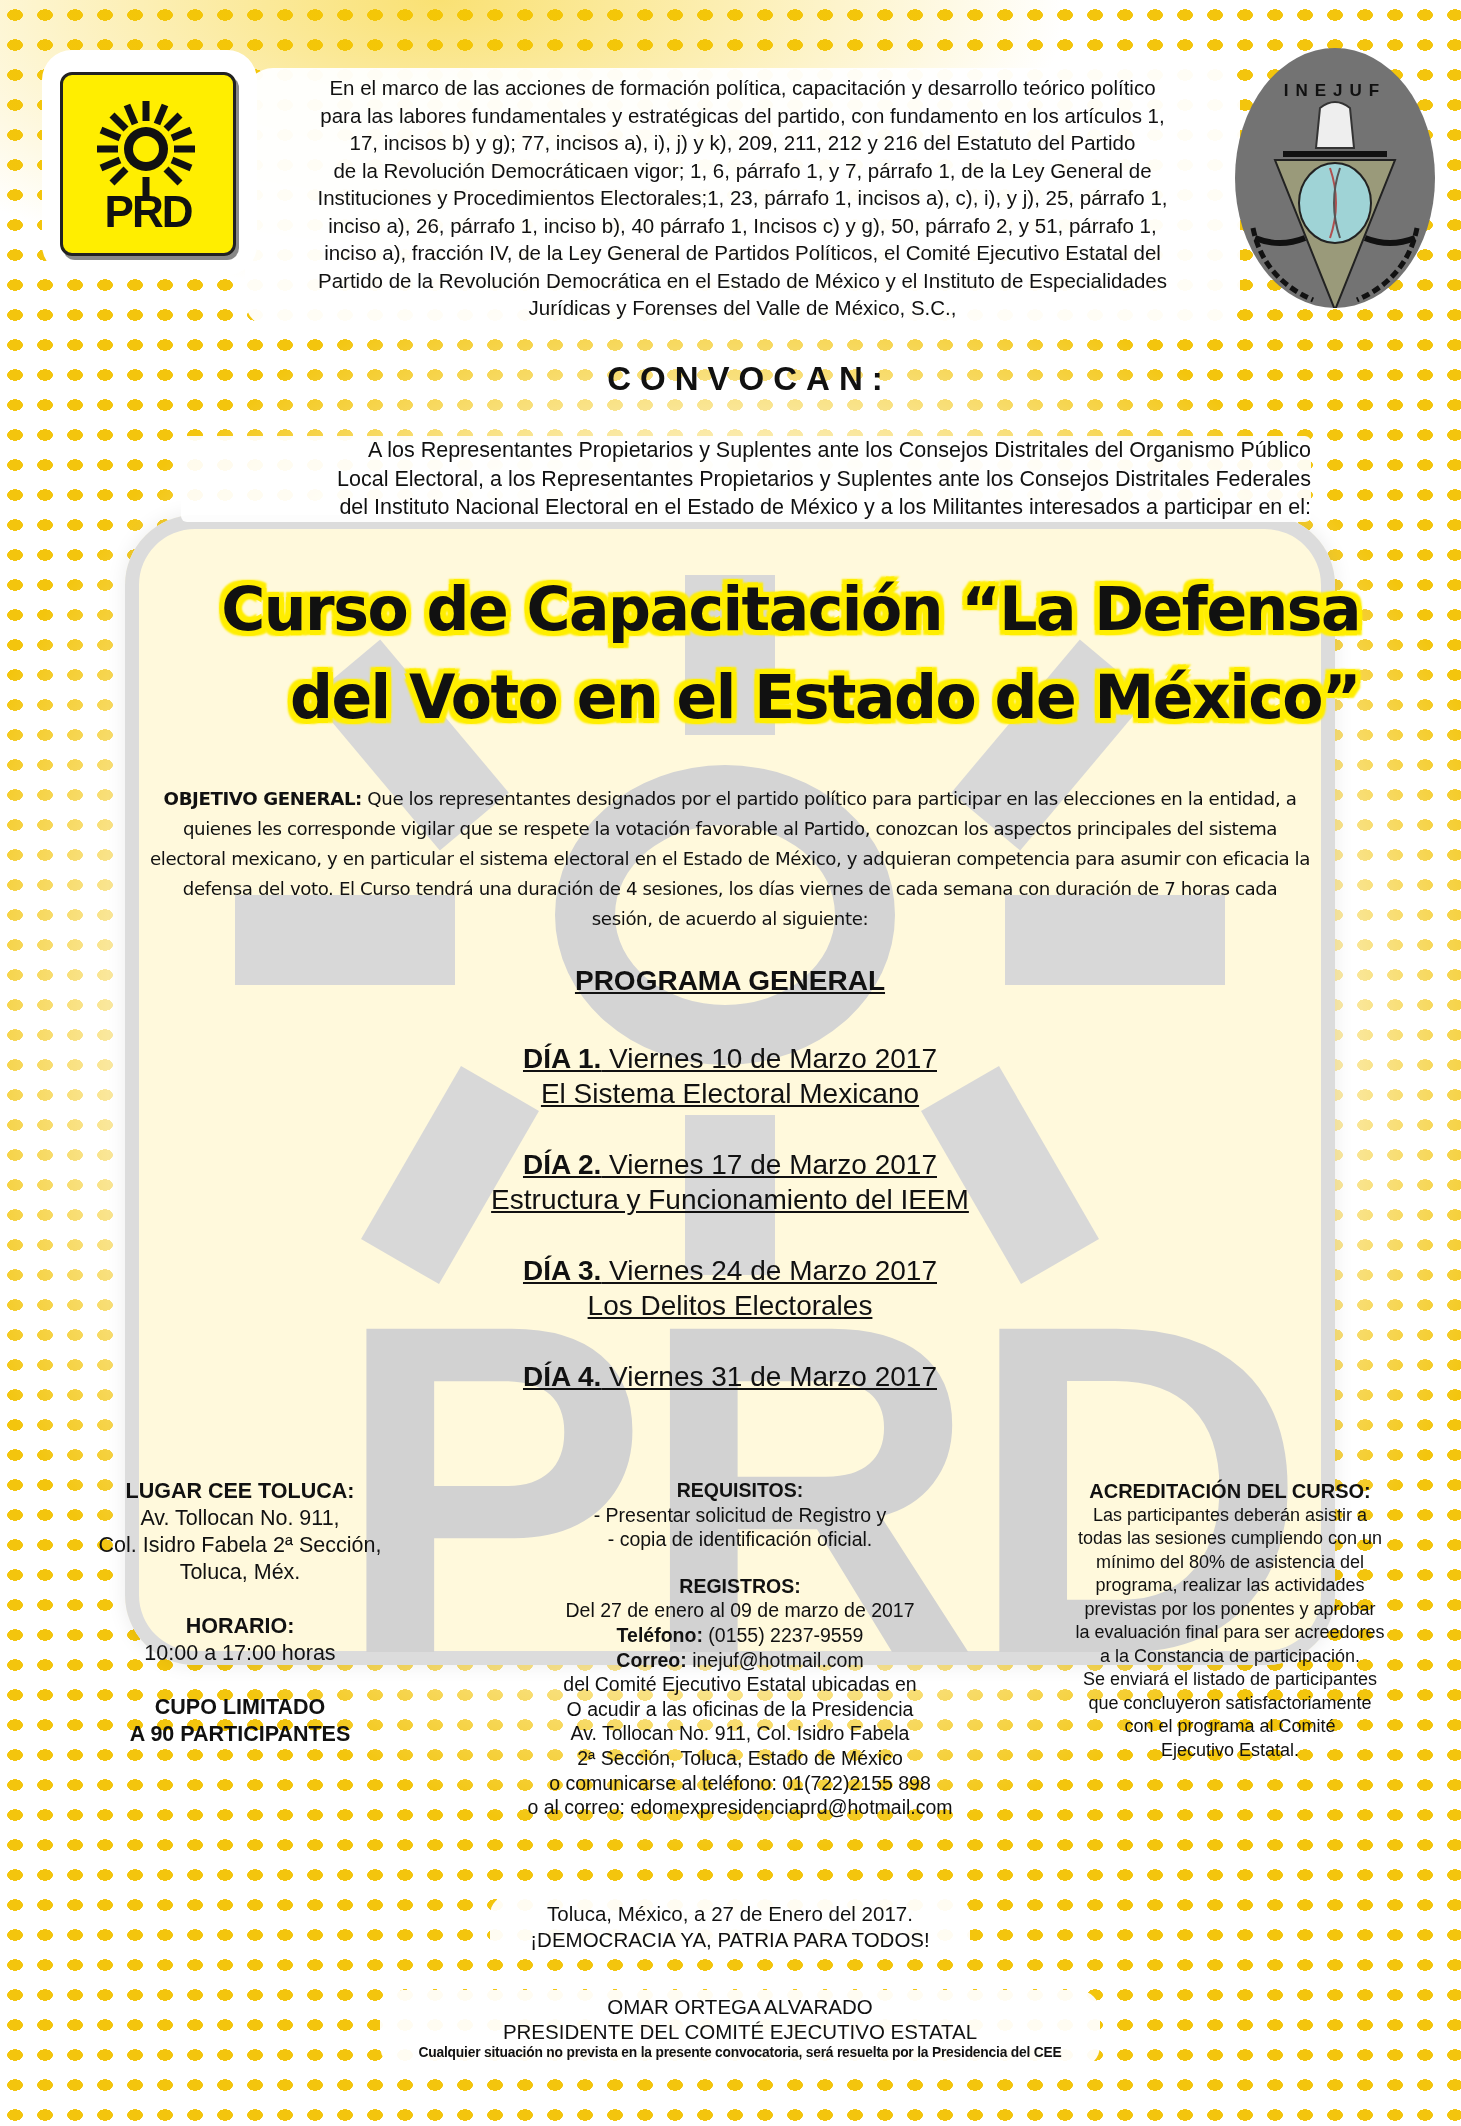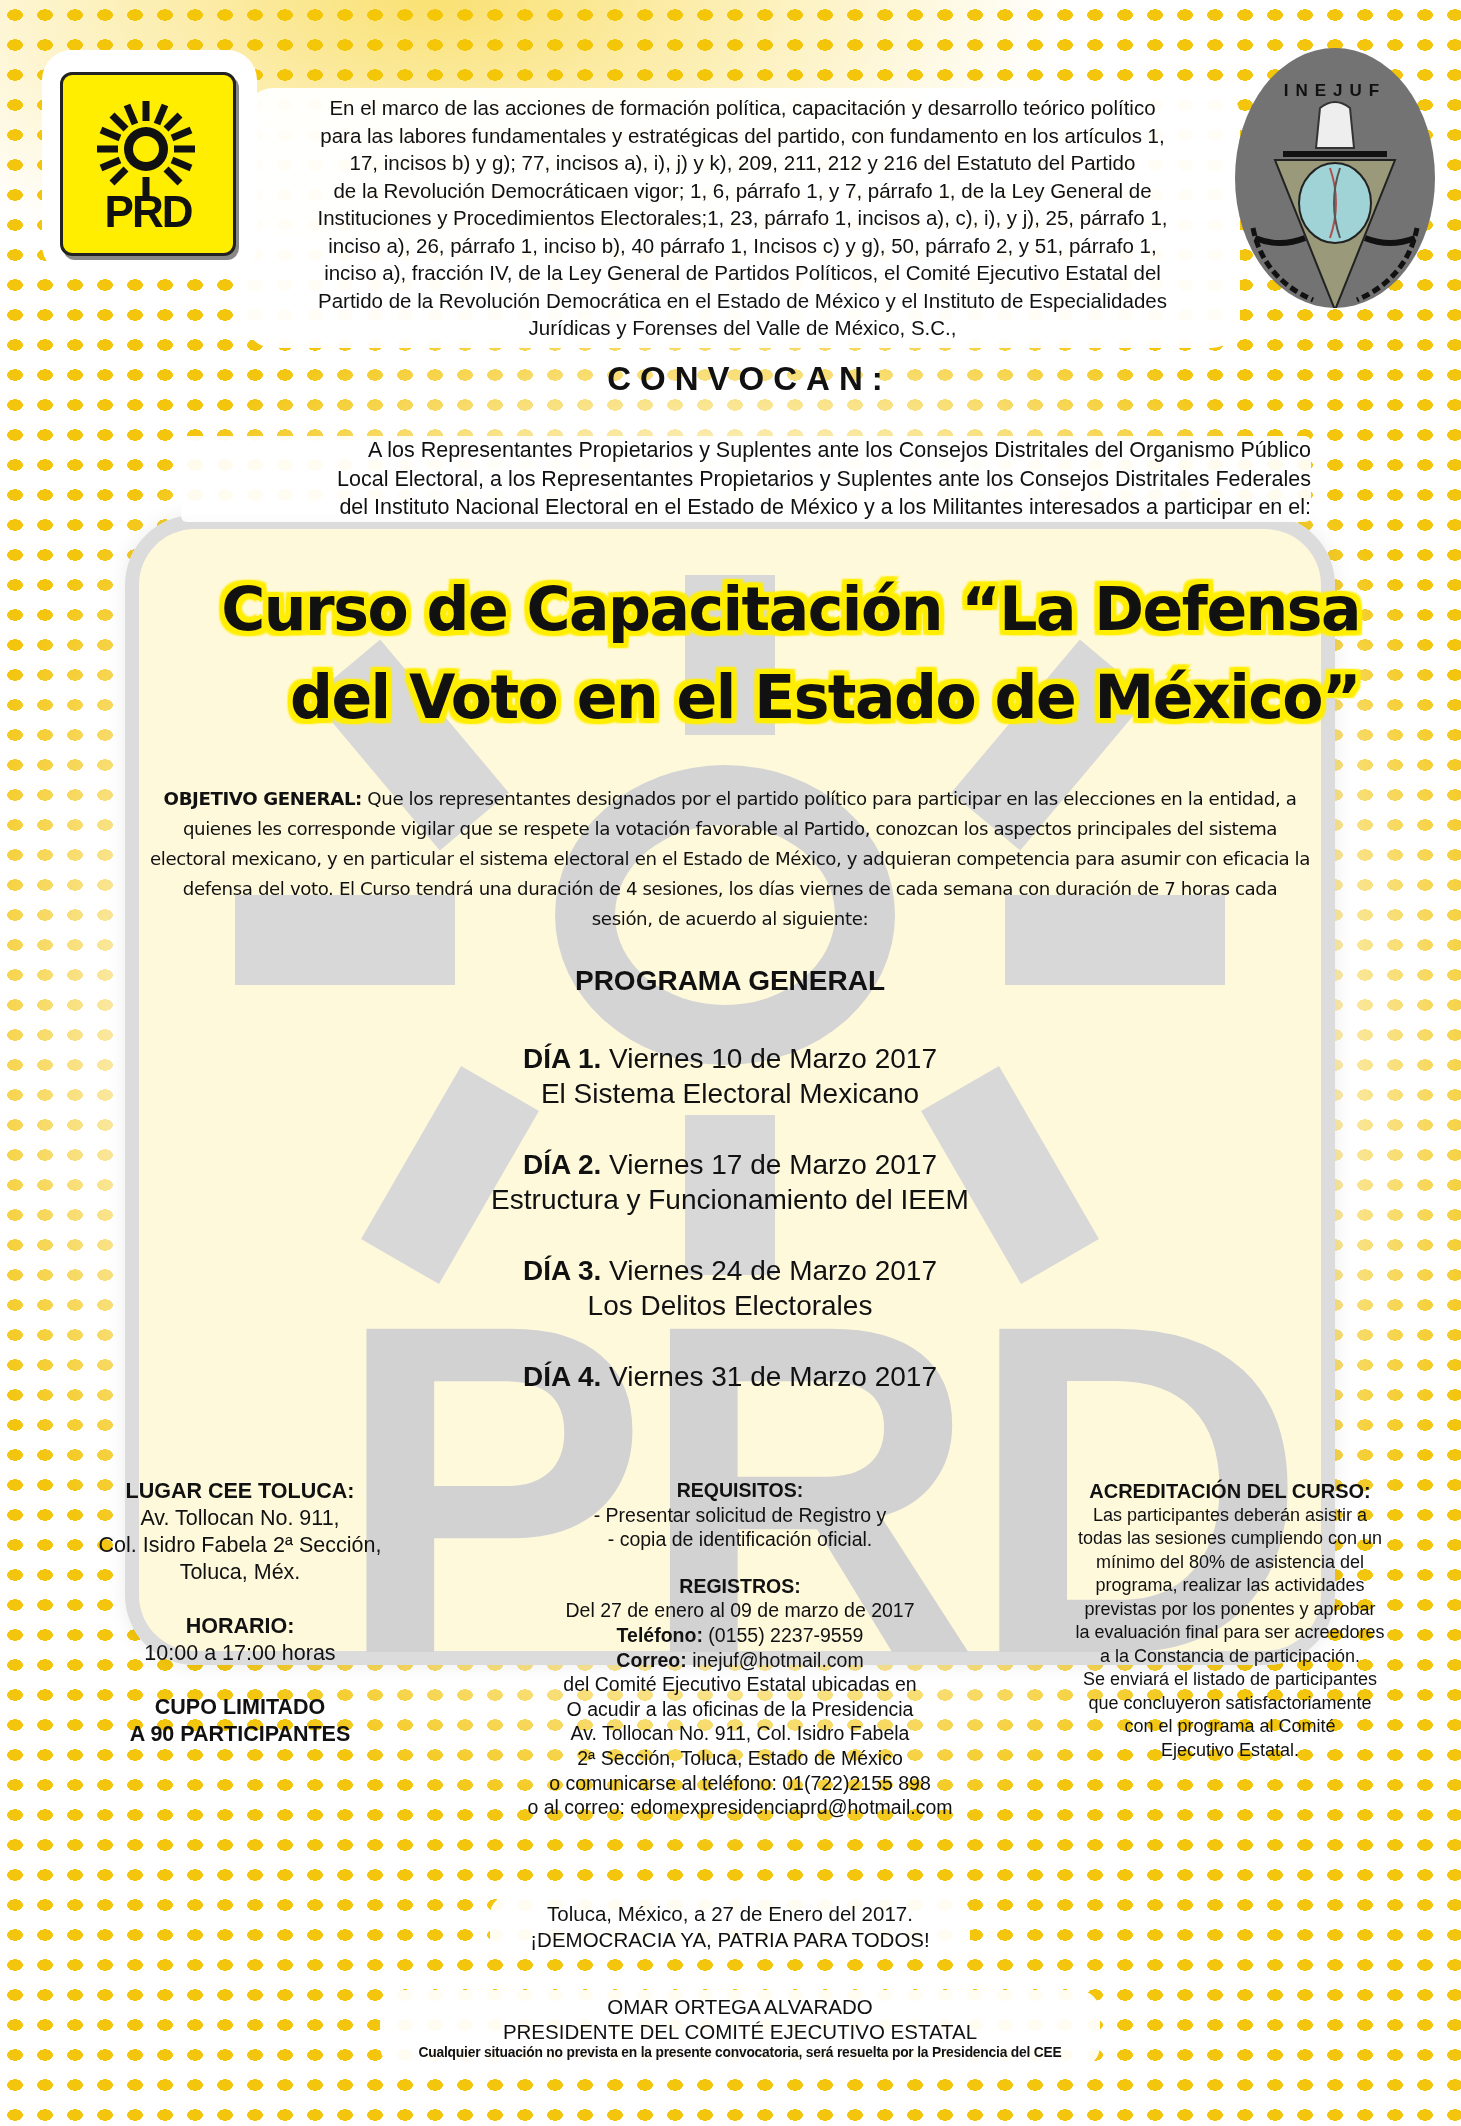--- a/index.html
+++ b/index.html
@@ -28,21 +28,21 @@
     position:absolute; left:125px; top:515px; width:1210px; height:1150px;
     border-radius:70px; background:#fff9dc;
     box-shadow: inset 0 0 0 14px #dcdcdc, 0 0 20px rgba(0,0,0,0.08);
     overflow:hidden;
   }
   .watermark { position:absolute; inset:0; }
   .wm-ray { position:absolute; background:#d8d8d8; }
   .wm-ring { position:absolute; left:430px; top:250px; width:340px; height:300px; border-radius:50%; border:60px solid #d4d4d4; box-sizing:border-box; }
   .wm-text { position:absolute; left:210px; top:740px; font-family:"Liberation Sans", sans-serif; font-weight:bold; font-size:470px; line-height:1; color:#d2d2d2; letter-spacing:-10px; }
 
-  .rounded-white { background:rgba(255,255,255,0.96); border-radius:28px;margin-top:20px; }
+  .rounded-white { background:rgba(255,255,255,0.96); border-radius:28px; }
 
   .header-logo-box {
     position:absolute; left:42px; top:50px; width:215px; height:225px;
     background:#fff; border-radius:30px;
   }
   .prd-logo {
     position:absolute; left:18px; top:22px; width:170px; height:178px;
     background:#ffee00; border:3px solid #222; border-radius:12px;
     box-shadow: 3px 4px 0 #888;
   }
@@ -74,21 +74,21 @@
       3px 3px 0 #ffee00, -3px -3px 0 #ffee00, 3px -3px 0 #ffee00, -3px 3px 0 #ffee00,
       5px 0 0 #ffee00, -5px 0 0 #ffee00, 0 5px 0 #ffee00, 0 -5px 0 #ffee00,
       5px 5px 2px #ffee00, -5px -5px 2px #ffee00, 5px -5px 2px #ffee00, -5px 5px 2px #ffee00;
   }
   .objective {
     position:absolute; left:150px; top:784px; width:1160px; text-align:center;
     font-family:"DejaVu Sans", sans-serif; font-size:18.2px; line-height:30px; letter-spacing:-0.4px;
   }
   .objective b { font-weight:bold; }
   .program {
-    position:absolute; left:330px; top:965px; width:800px; text-align:center;
+    position:absolute; left:330px; top:965px; width:800px; text-align:center;text-decoration:underline;
   }
   .program-title { font-weight:bold; font-size:28px; margin-bottom:44px; }
   .day { margin-bottom:36px; font-size:28px; line-height:35px; }
   .day-label { font-weight:bold; }
 
   .col { position:absolute; text-align:center; }
   .col-left { left:90px; top:1478px; width:300px; font-size:21.5px; line-height:27px; }
   .col-mid { left:480px; top:1478px; width:520px; font-size:19.5px; line-height:24.6px; }
   .col-right { left:1030px; top:1480px; width:400px; font-size:18px; line-height:23.5px; }
   .h { font-weight:bold; }

